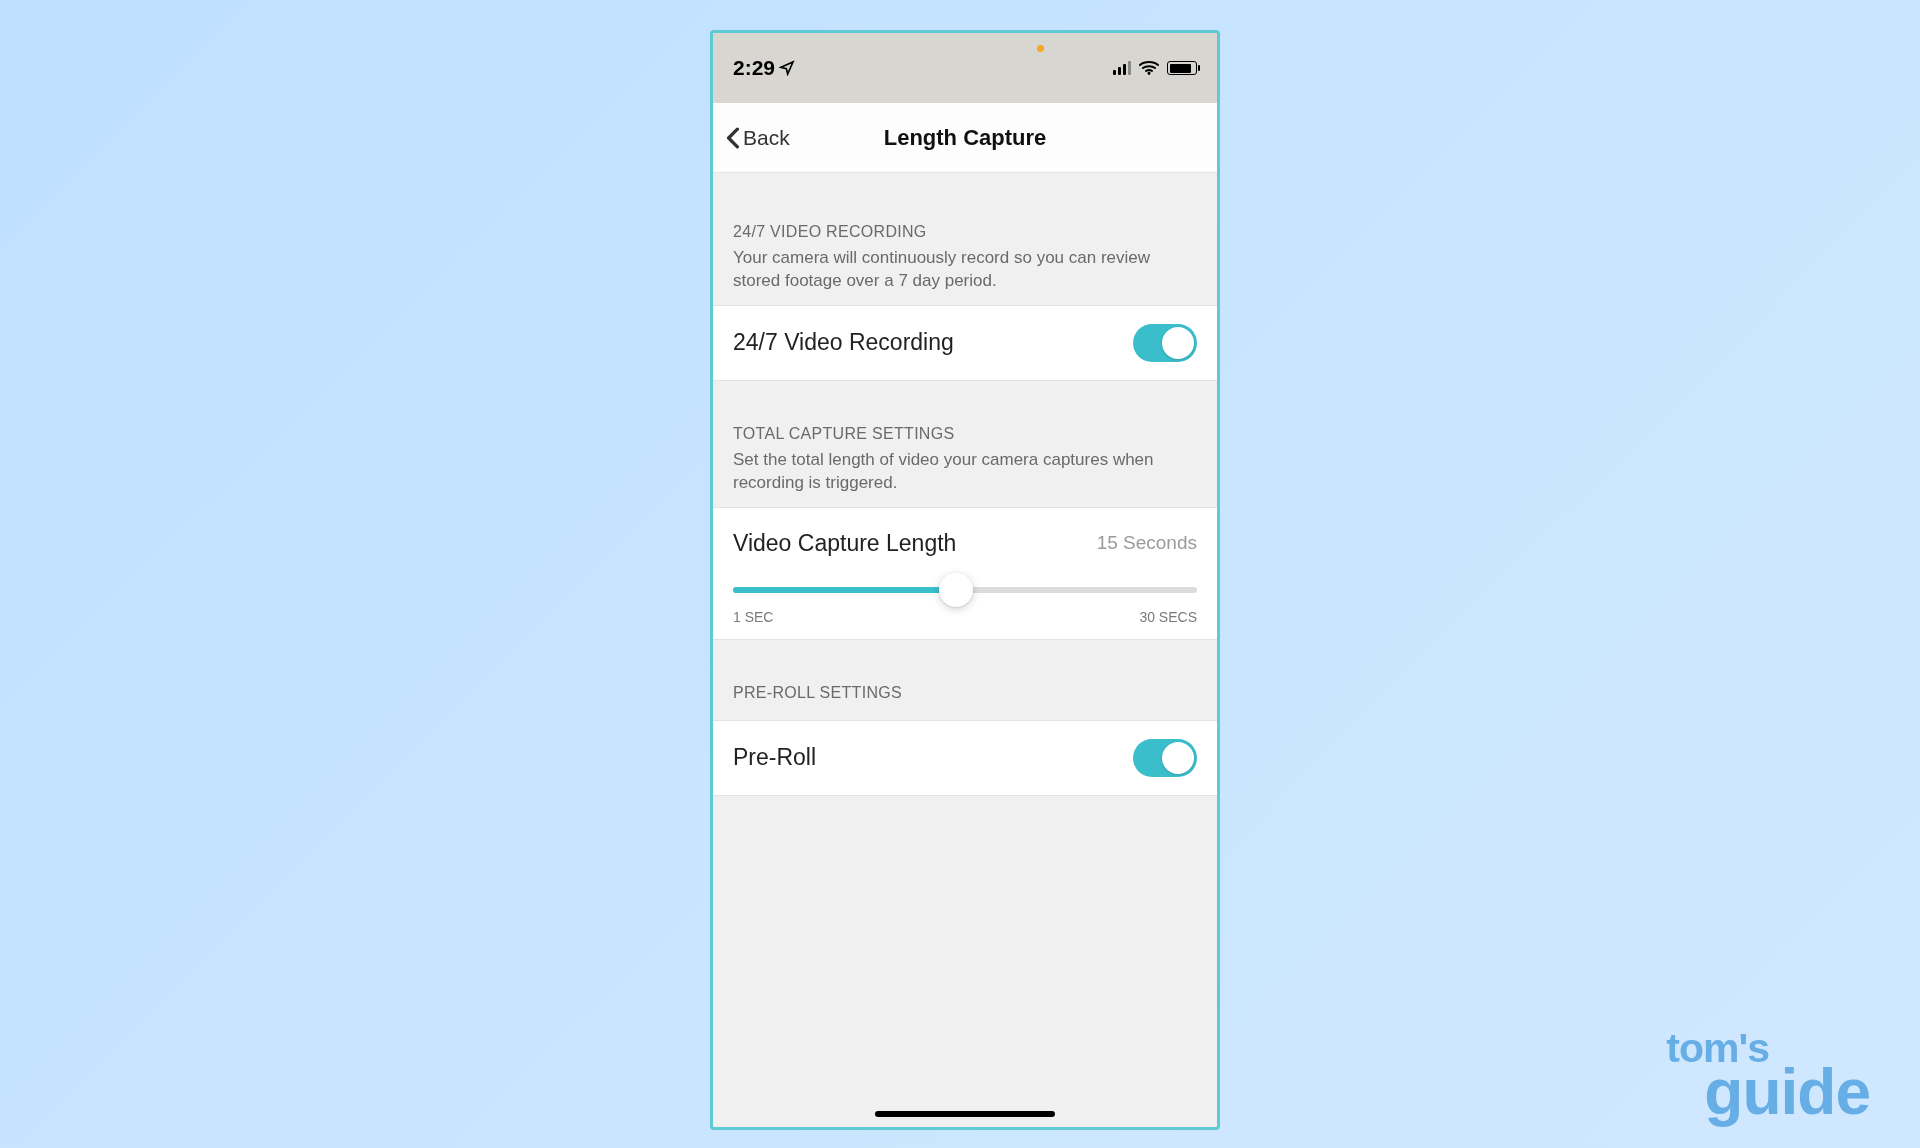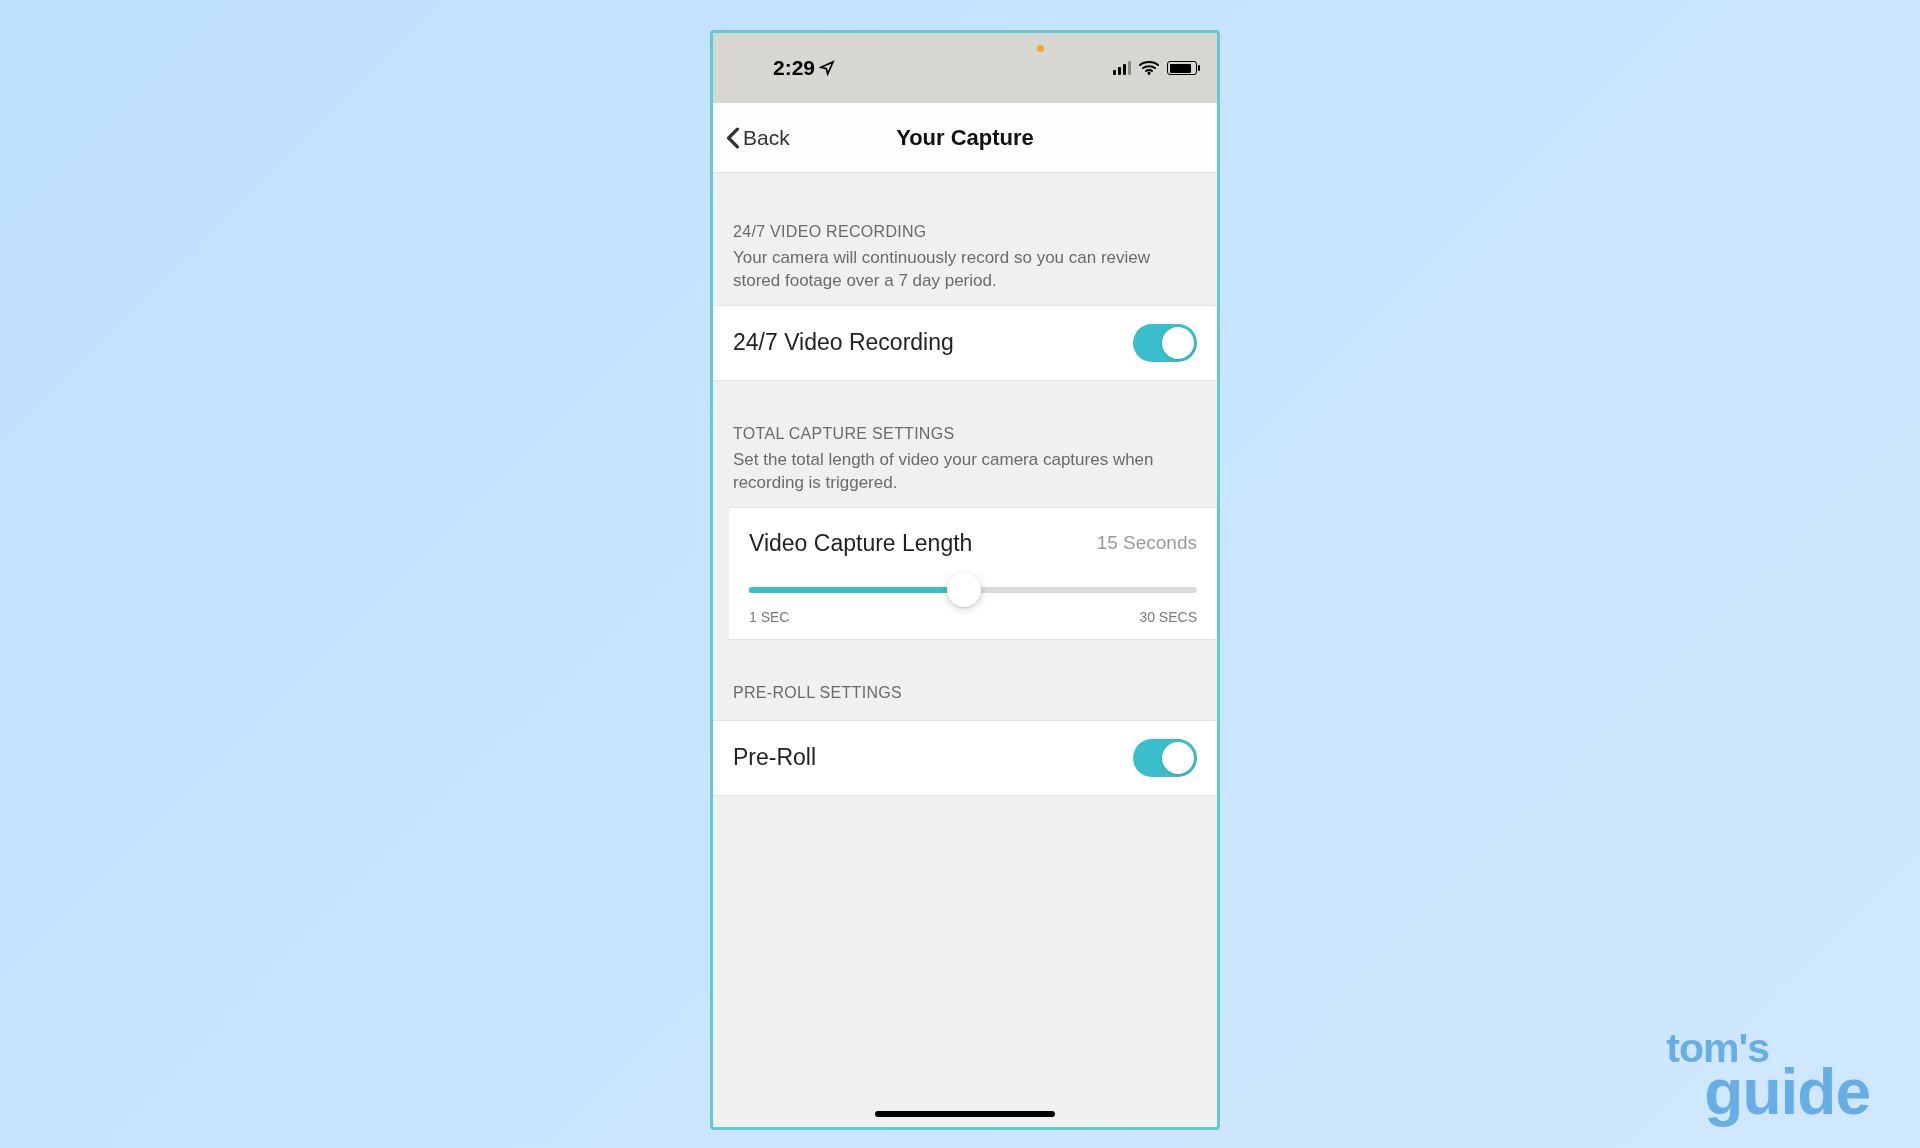--- a/index.html
+++ b/index.html
@@ -33,21 +33,20 @@
       padding: 0 20px;
       position: relative;
     }
     .status-time {
       font-size: 21px;
       font-weight: 600;
       color: #000;
       display: flex;
       align-items: center;
       gap: 4px;
-      margin-left: 40px;
     }
     .status-icons {
       display: flex;
       align-items: center;
       gap: 8px;
     }
     .notch-dot {
       position: absolute;
       left: 50%;
       transform: translateX(72px);
@@ -137,21 +136,20 @@
       background: #fff;
       border-radius: 50%;
       box-shadow: 0 1px 3px rgba(0,0,0,0.15);
     }
     
     .slider-row {
       background: #fff;
       border-top: 1px solid #e3e3e3;
       border-bottom: 1px solid #e3e3e3;
       padding: 22px 20px 14px 20px;
-      margin-left: 16px;
     }
     .slider-top {
       display: flex;
       justify-content: space-between;
       align-items: center;
       margin-bottom: 30px;
     }
     .slider-track {
       position: relative;
       height: 6px;
@@ -255,21 +253,21 @@
     </div>
   </div>
 
   <div class="nav-header">
     <div class="back-btn">
       <svg width="16" height="22" viewBox="0 0 12 20">
         <path d="M10 2 L2 10 L10 18" stroke="#333" stroke-width="3" fill="none" stroke-linecap="round" stroke-linejoin="round"></path>
       </svg>
       <span>Back</span>
     </div>
-    <div class="nav-title">Your Capture</div>
+    <div class="nav-title">Length Capture</div>
   </div>
 
   <div class="content">
 
     <div class="section-header">
       <div class="section-title">24/7 VIDEO RECORDING</div>
       <div class="section-desc">Your camera will continuously record so you can review stored footage over a 7 day period.</div>
     </div>
     <div class="row">
       <div class="row-label">24/7 Video Recording</div>

